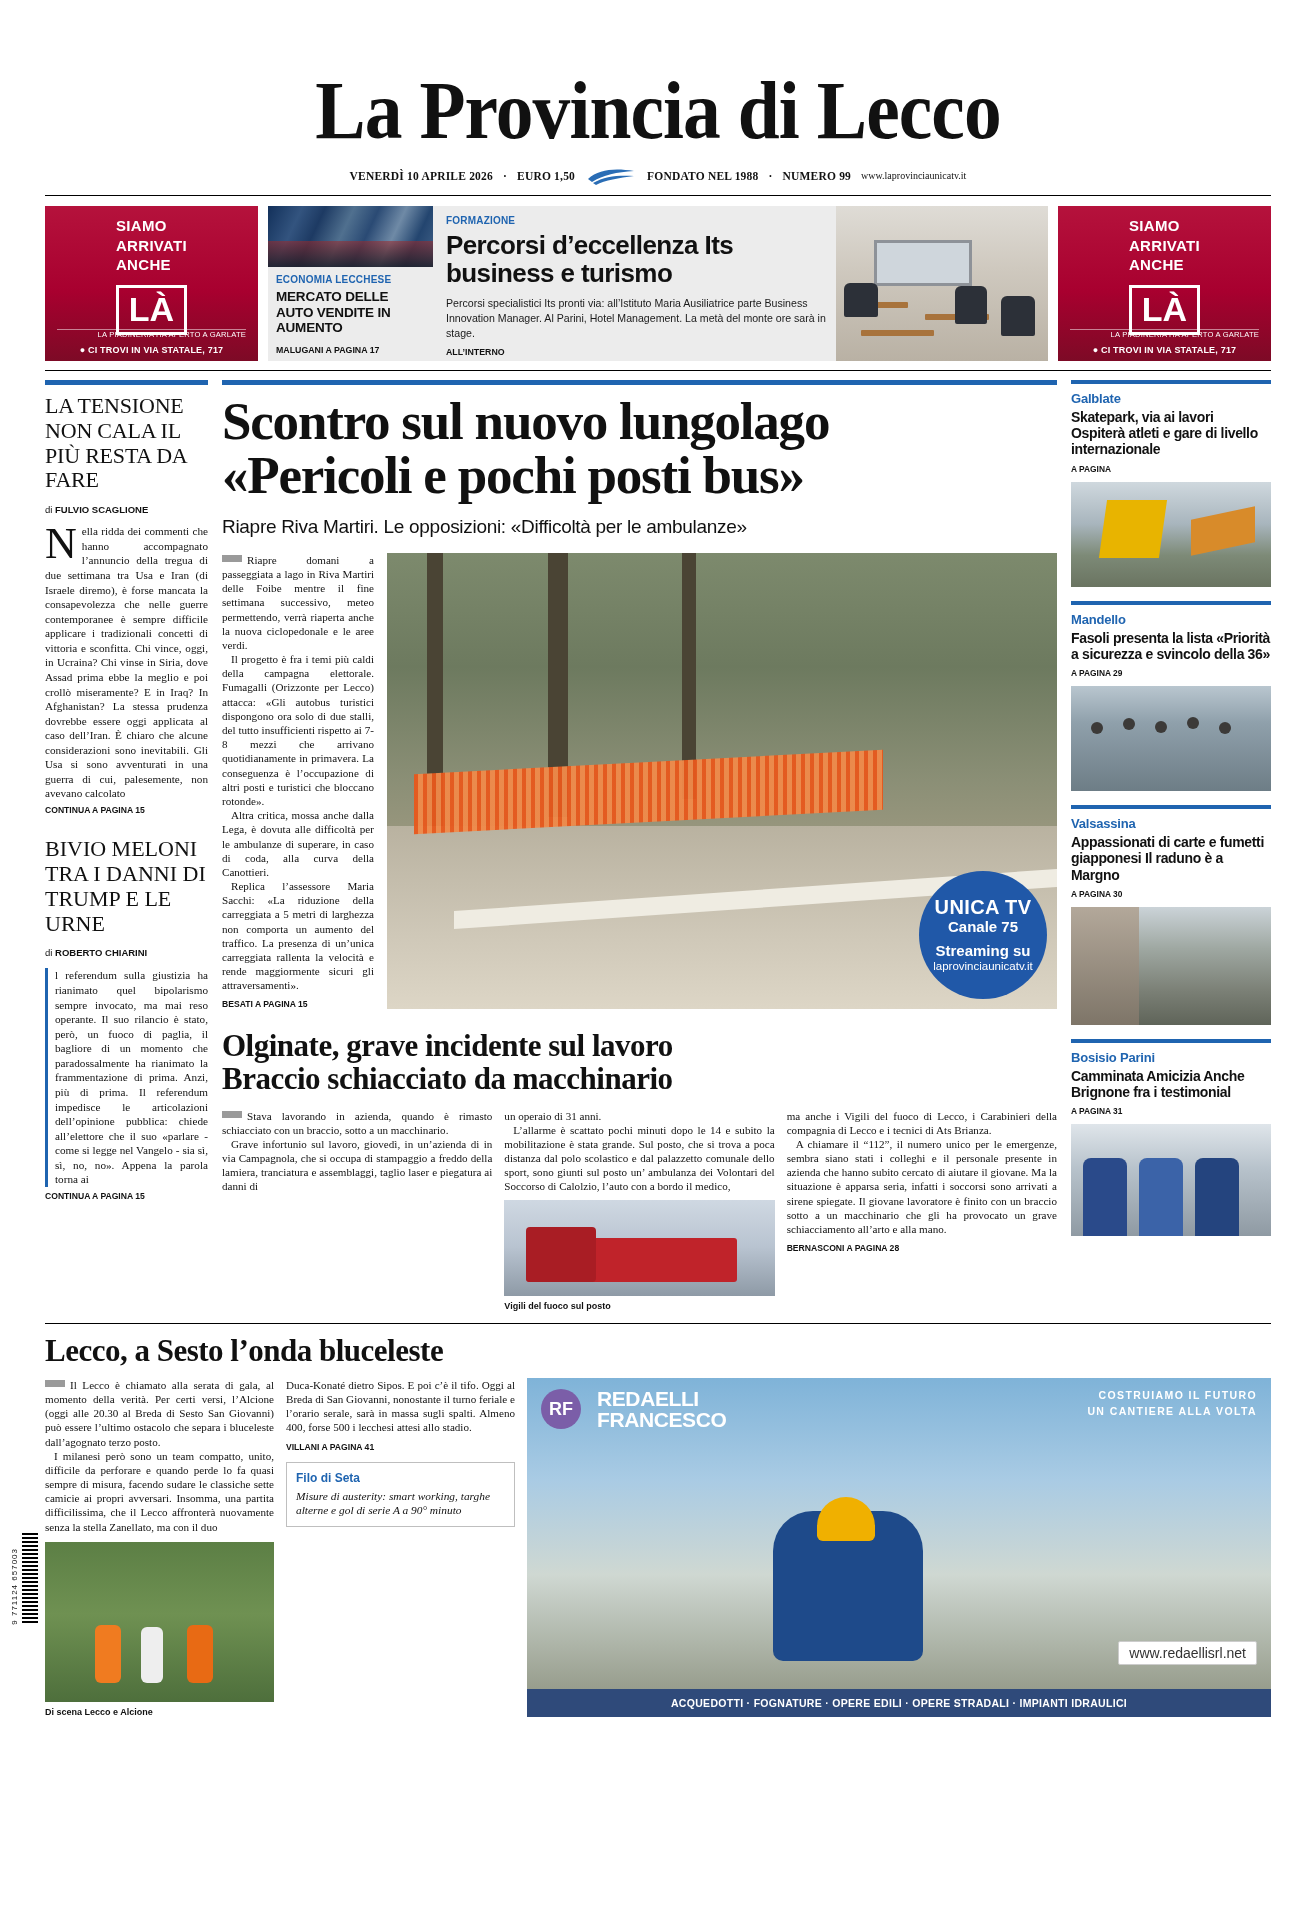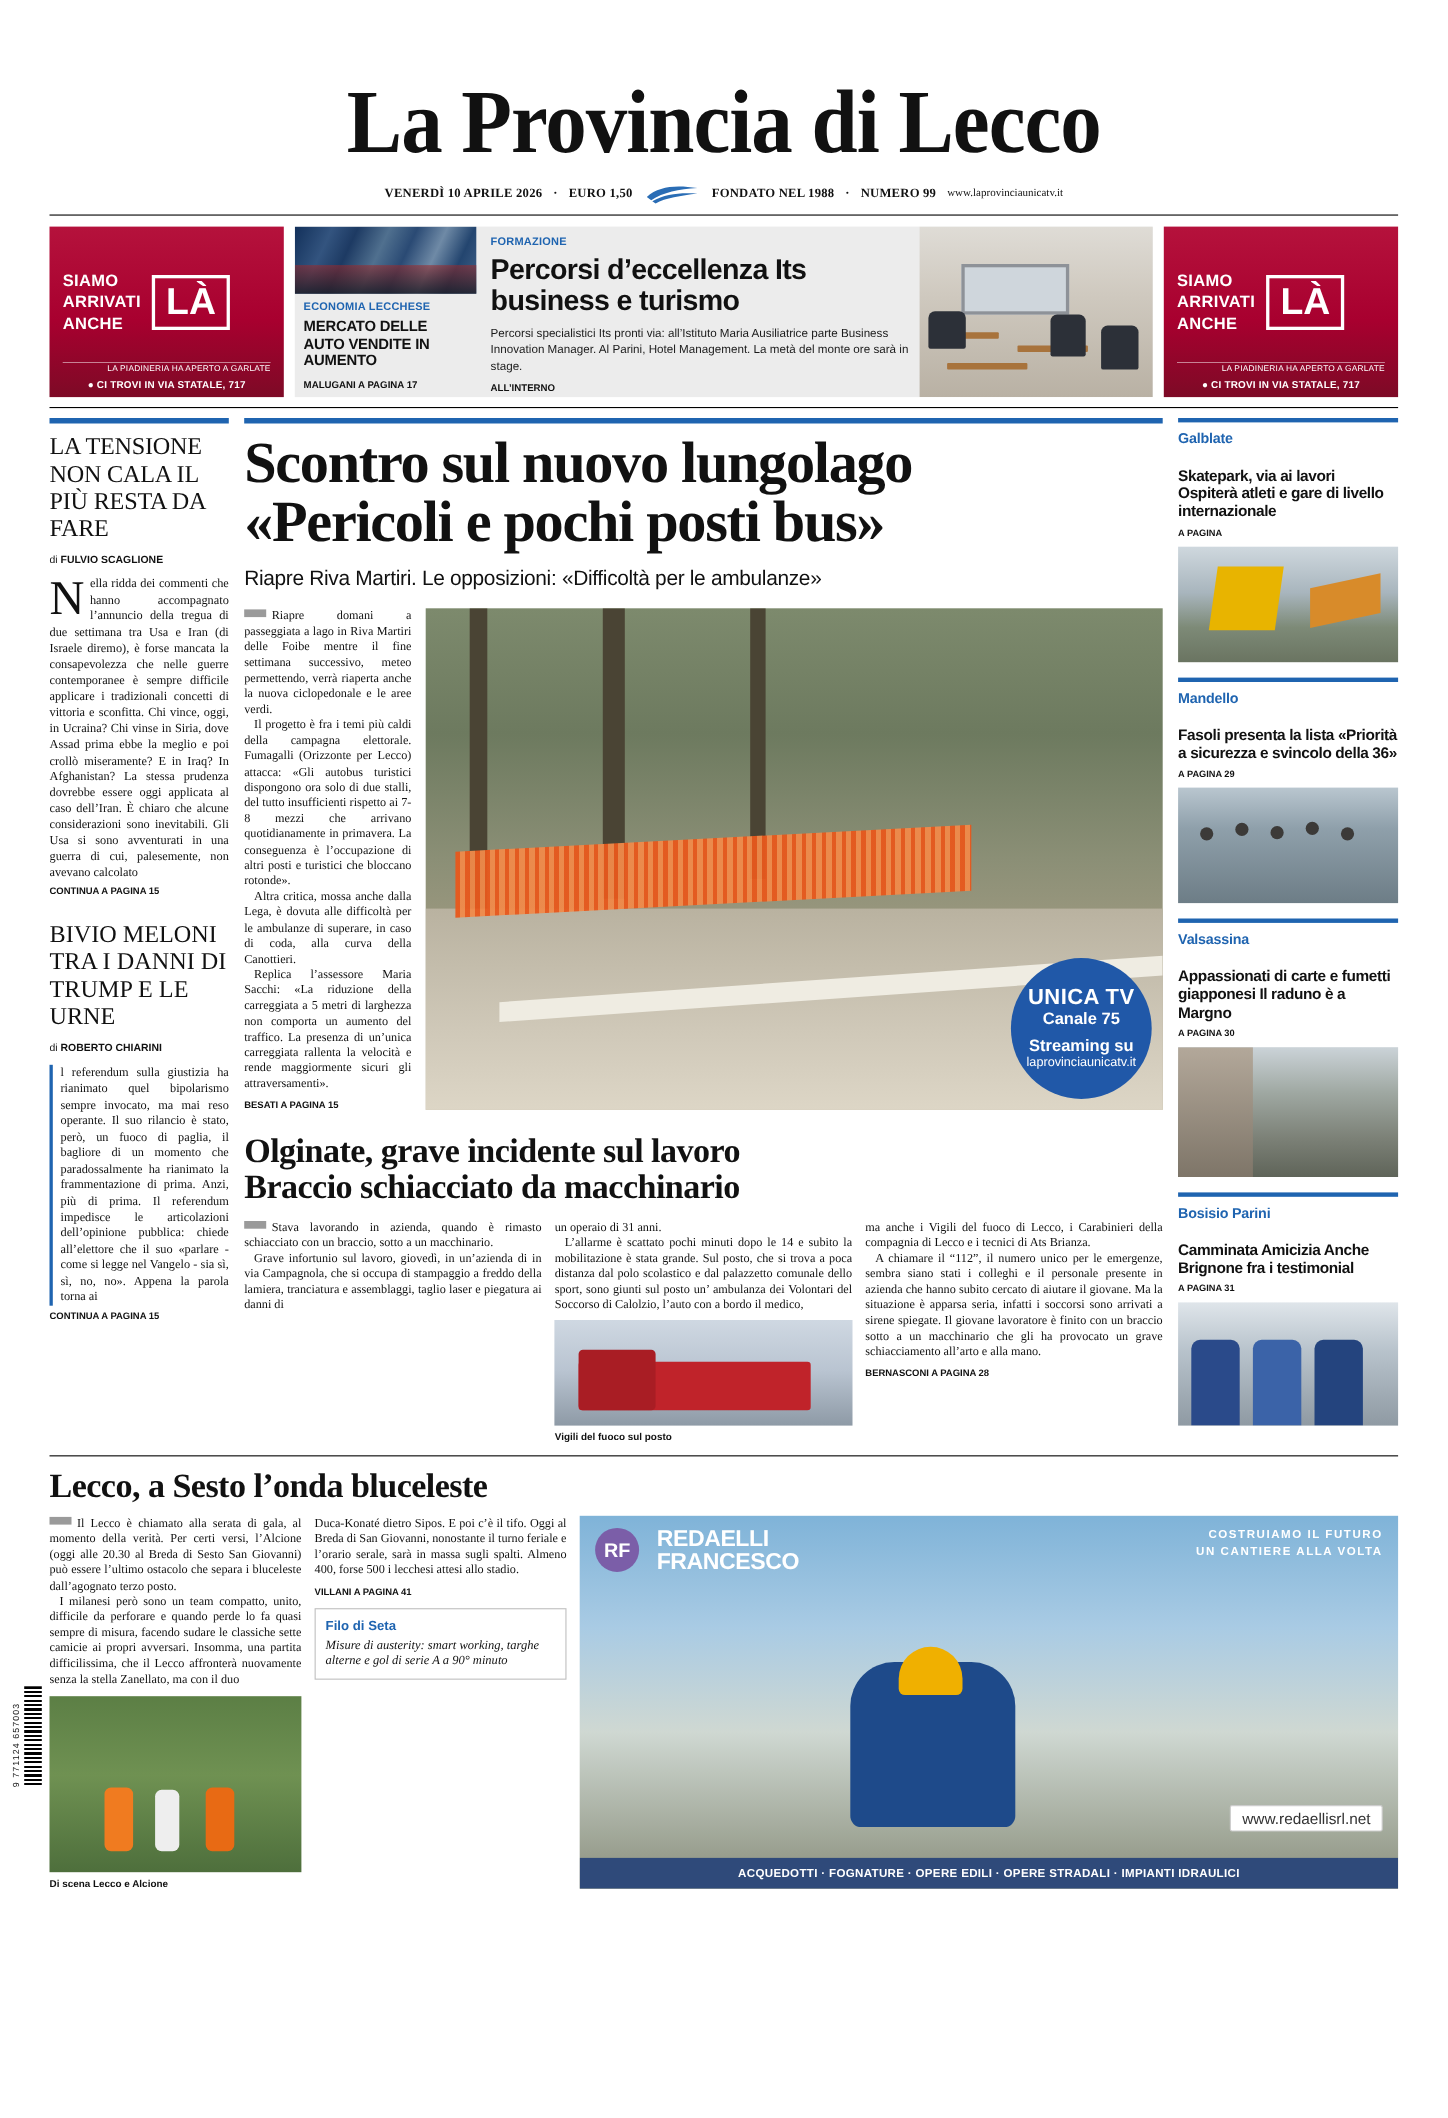--- a/index.html
+++ b/index.html
@@ -39,21 +39,21 @@
 
   
   .topstrip { display: flex; gap: 10px; margin-top: 10px; height: 155px; }
   .ad-red {
     width: 213px; flex: 0 0 213px;
     background: linear-gradient(180deg,#b5123c 0%, #a8002f 55%, #7d0a26 100%);
     color: #fff; position: relative;
     display: flex; flex-direction: column; justify-content: center;
     padding: 10px 12px 26px 12px;
   }
-  .ad-red-inner { display: flex; align-items: center; gap: 10px; }
+  .ad-red-inner { display: flex; align-items: center; gap: 10px; flex-direction: column; }
   .ad-red-words {
     font-family: "Liberation Sans", sans-serif;
     font-weight: 700; font-size: 15px; line-height: 1.32; letter-spacing: 0.3px;
   }
   .ad-la-box {
     border: 3px solid #fff; padding: 4px 10px 6px 10px;
     font-family: "Liberation Sans", sans-serif;
     font-weight: 700; font-size: 34px; line-height: 1;
   }
   .ad-red-foot1 {
@@ -240,21 +240,21 @@
   .s2-by { font-family:"Liberation Sans", sans-serif; font-weight:700; font-size:8.6px; margin-top:7px;}
 
   
   .rb { margin-bottom: 14px; }
   .rb-kicker {
     font-family:"Liberation Sans", sans-serif; font-weight:700; font-size:13px;
     color:#1f64b0; letter-spacing:-.2px;
   }
   .rb-head {
     font-family:"Liberation Sans", sans-serif; font-weight:700; font-size:14px;
-    line-height:1.16; margin-top:18px; letter-spacing:-.35px;
+    line-height:1.16; margin-top:3px; letter-spacing:-.35px;
   }
   .rb-page {
     font-family:"Liberation Sans", sans-serif; font-weight:700; font-size:8.4px; margin-top:6px;
   }
   .rb-photo { height: 105px; margin-top: 8px; overflow:hidden; position:relative; }
   .ph-skate { background: linear-gradient(180deg,#cfd8de 0%, #a8b5bd 40%, #7d8a77 70%, #6a7461 100%); }
   .ph-skate .mach { position:absolute; left:16%; top:18%; width:30%; height:55%; background:#e8b400; transform:skewX(-8deg);}
   .ph-skate .ramp { position:absolute; right:8%; top:30%; width:32%; height:34%; background:#d88b2a; transform:skewY(-12deg);}
   .ph-group { background: linear-gradient(180deg,#b9c6cf 0%, #8fa0ab 35%, #6d7d86 100%); }
   .ph-group .head { position:absolute; background:#3c3a38; border-radius:50%; width:12px; height:12px; }

